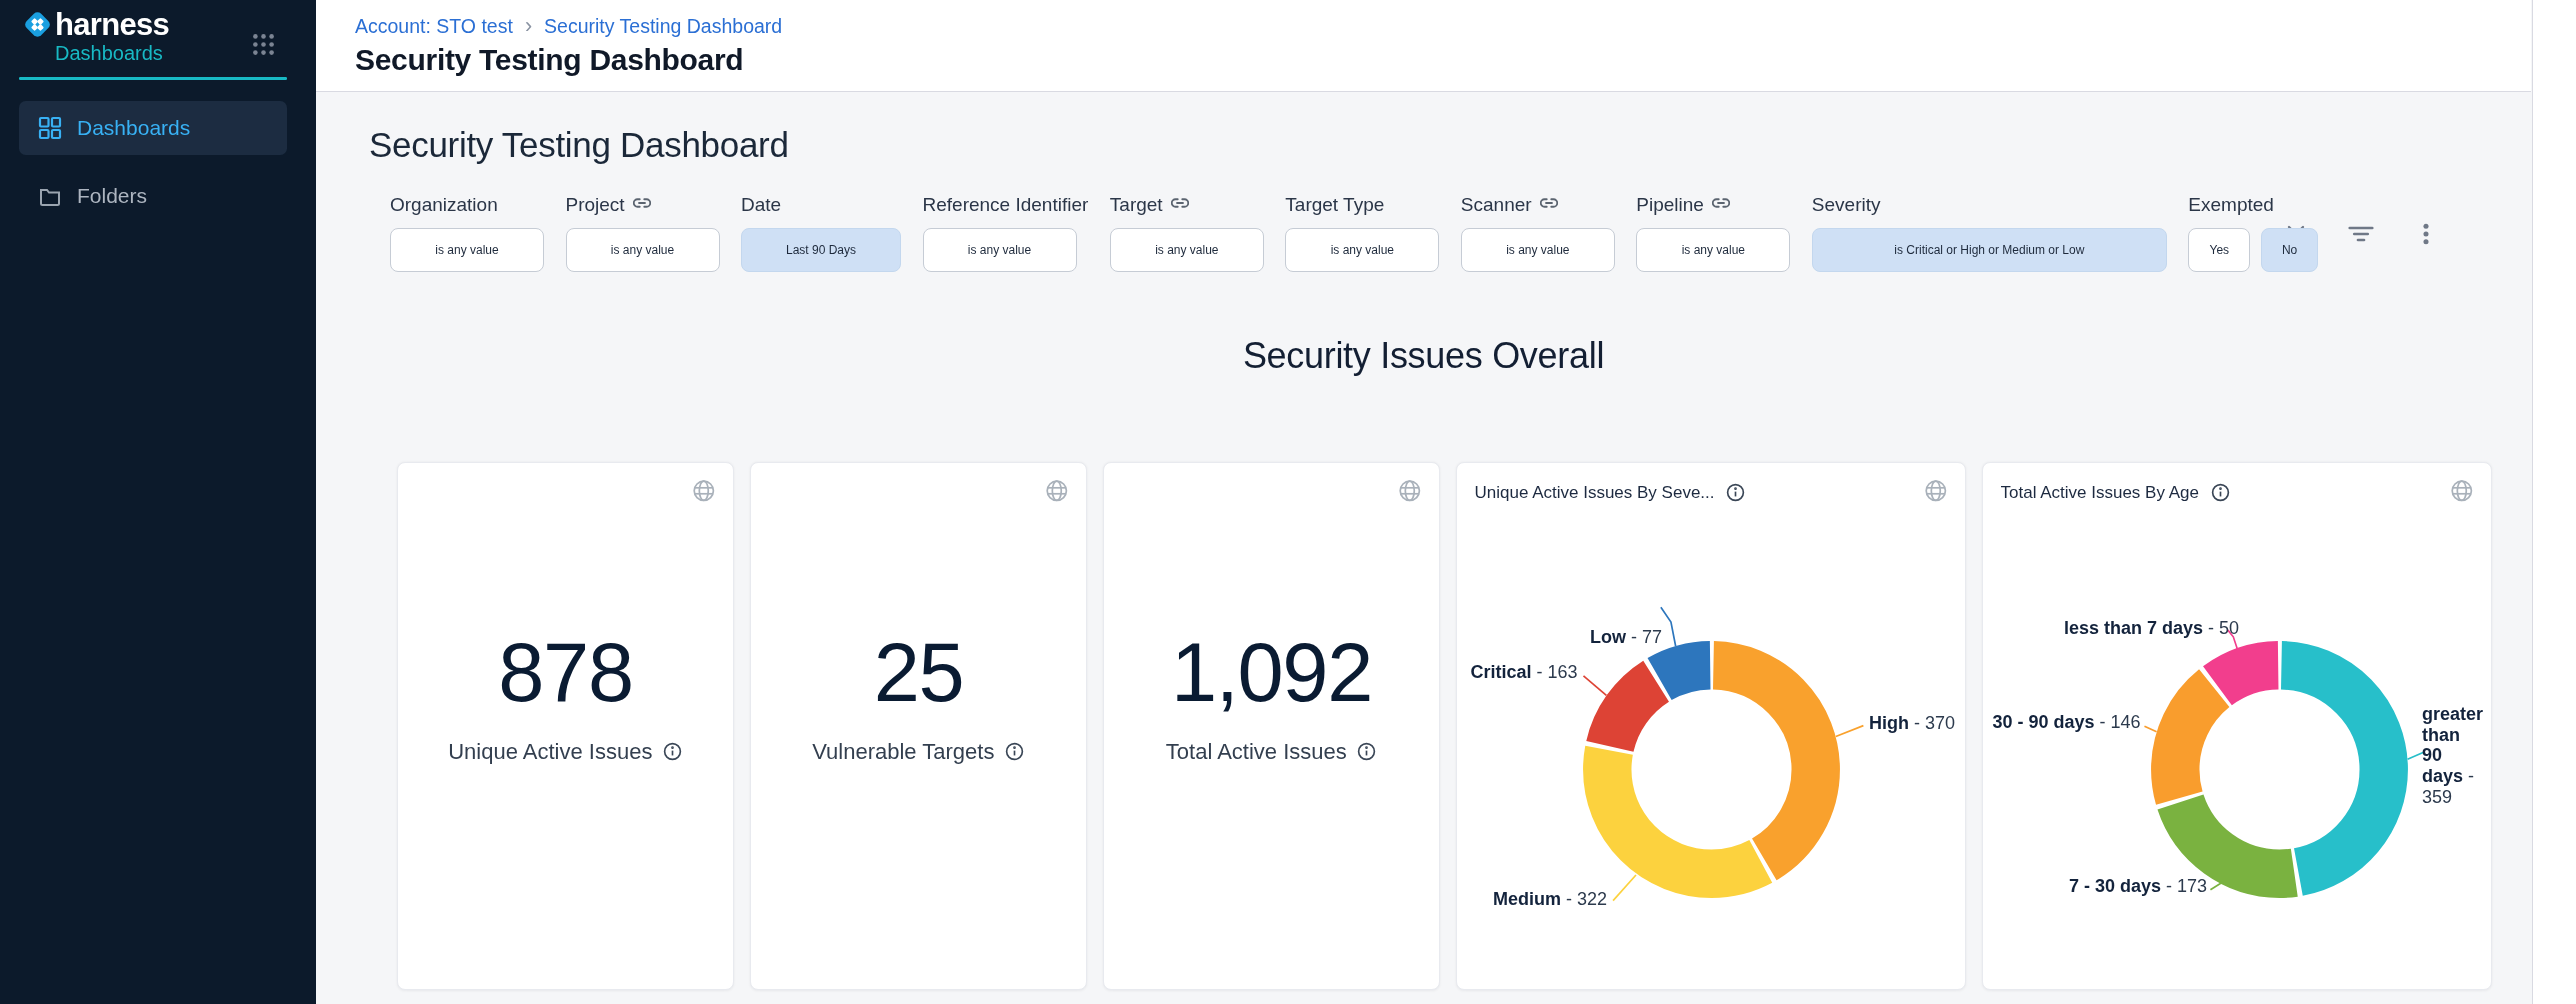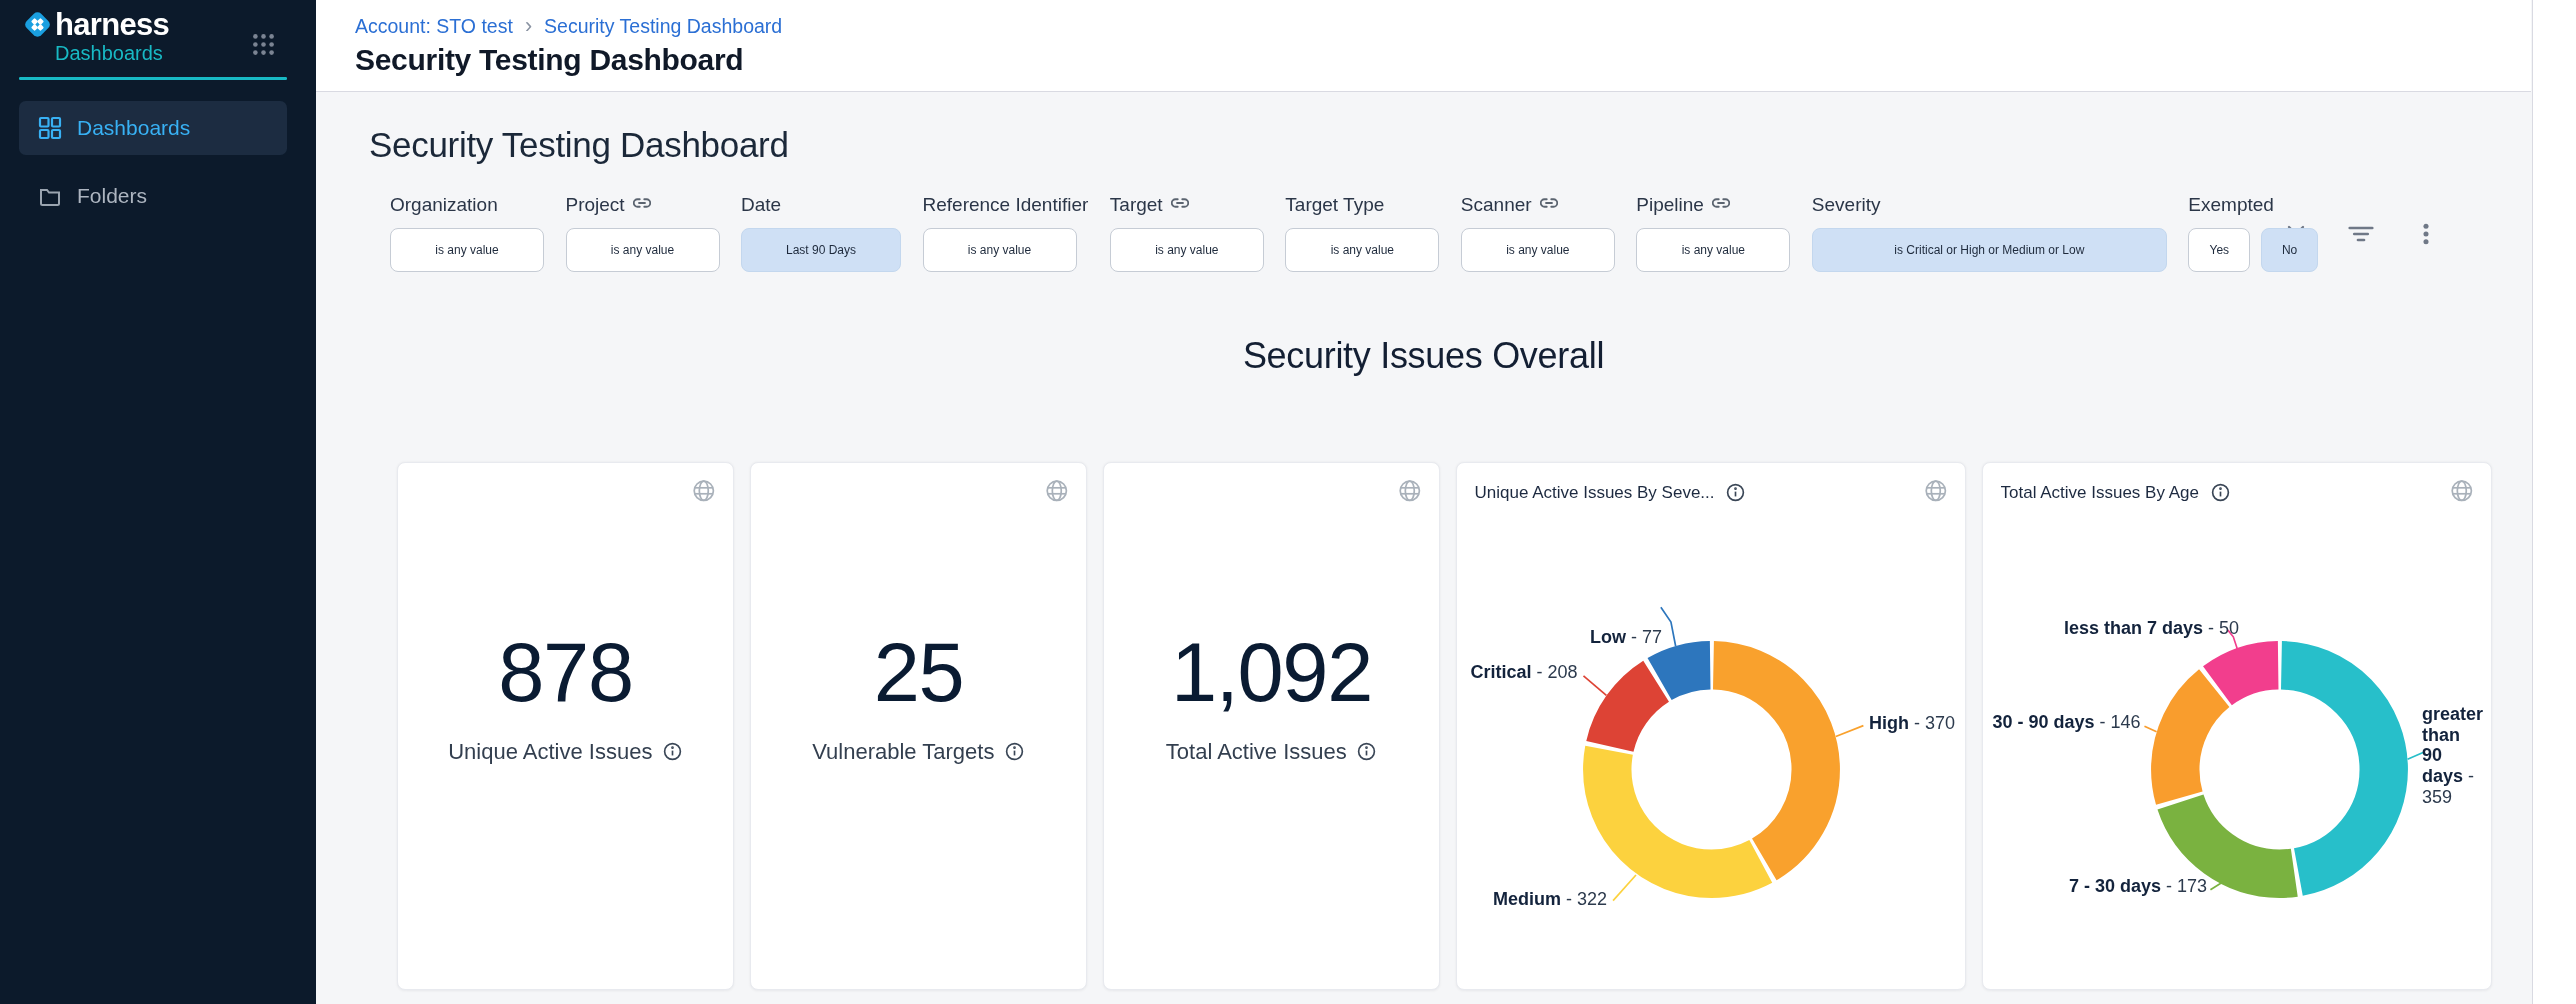--- a/index.html
+++ b/index.html
@@ -350,21 +350,21 @@
             <circle cx="200" cy="200" r="155" fill="none" stroke="#2d76bd" stroke-width="72" stroke-dasharray="78.73425609173826 895.1594665210976" stroke-dashoffset="-892.1594665210976" transform="rotate(-90 200 200)"></circle>
           </svg>
           <svg class="overlay" width="510" height="528" viewBox="0 0 758 784">
             <polyline points="563,406 604,390" fill="none" stroke="#f9a12d" stroke-width="2.5"></polyline>
             <polyline points="266,612 232,650" fill="none" stroke="#fcd23e" stroke-width="2.5"></polyline>
             <polyline points="222,345 188,316" fill="none" stroke="#dd4335" stroke-width="2.5"></polyline>
             <polyline points="325,272 318,236 303,214" fill="none" stroke="#2d76bd" stroke-width="2.5"></polyline>
           </svg>
           <div class="chart-label" style="left: 412px; top: 250px;"><span class="n">High</span><span class="v"> - 370</span></div>
           <div class="chart-label" style="left: 36px; top: 426px;"><span class="n">Medium</span><span class="v"> - 322</span></div>
-          <div class="chart-label" style="left: 13.5px; top: 199px;"><span class="n">Critical</span><span class="v"> - 208</span></div>
+          <div class="chart-label" style="left: 13.5px; top: 199px;"><span class="n">Critical</span><span class="v"> - 163</span></div>
           <div class="chart-label" style="left: 133px; top: 128px; margin-top: 36px;"><span class="n">Low</span><span class="v"> - 77</span></div>
         </div>
     </div>
 
     <div class="card donut-card">
       <div class="donut-title-row">
         <span class="donut-title">Total Active Issues By Age</span>
         <svg class="info-ic" viewBox="0 0 24 24" fill="none" stroke="currentColor" stroke-width="1.9">
             <circle cx="12" cy="12" r="9"></circle>
             <line x1="12" y1="11" x2="12" y2="16.5"></line>

